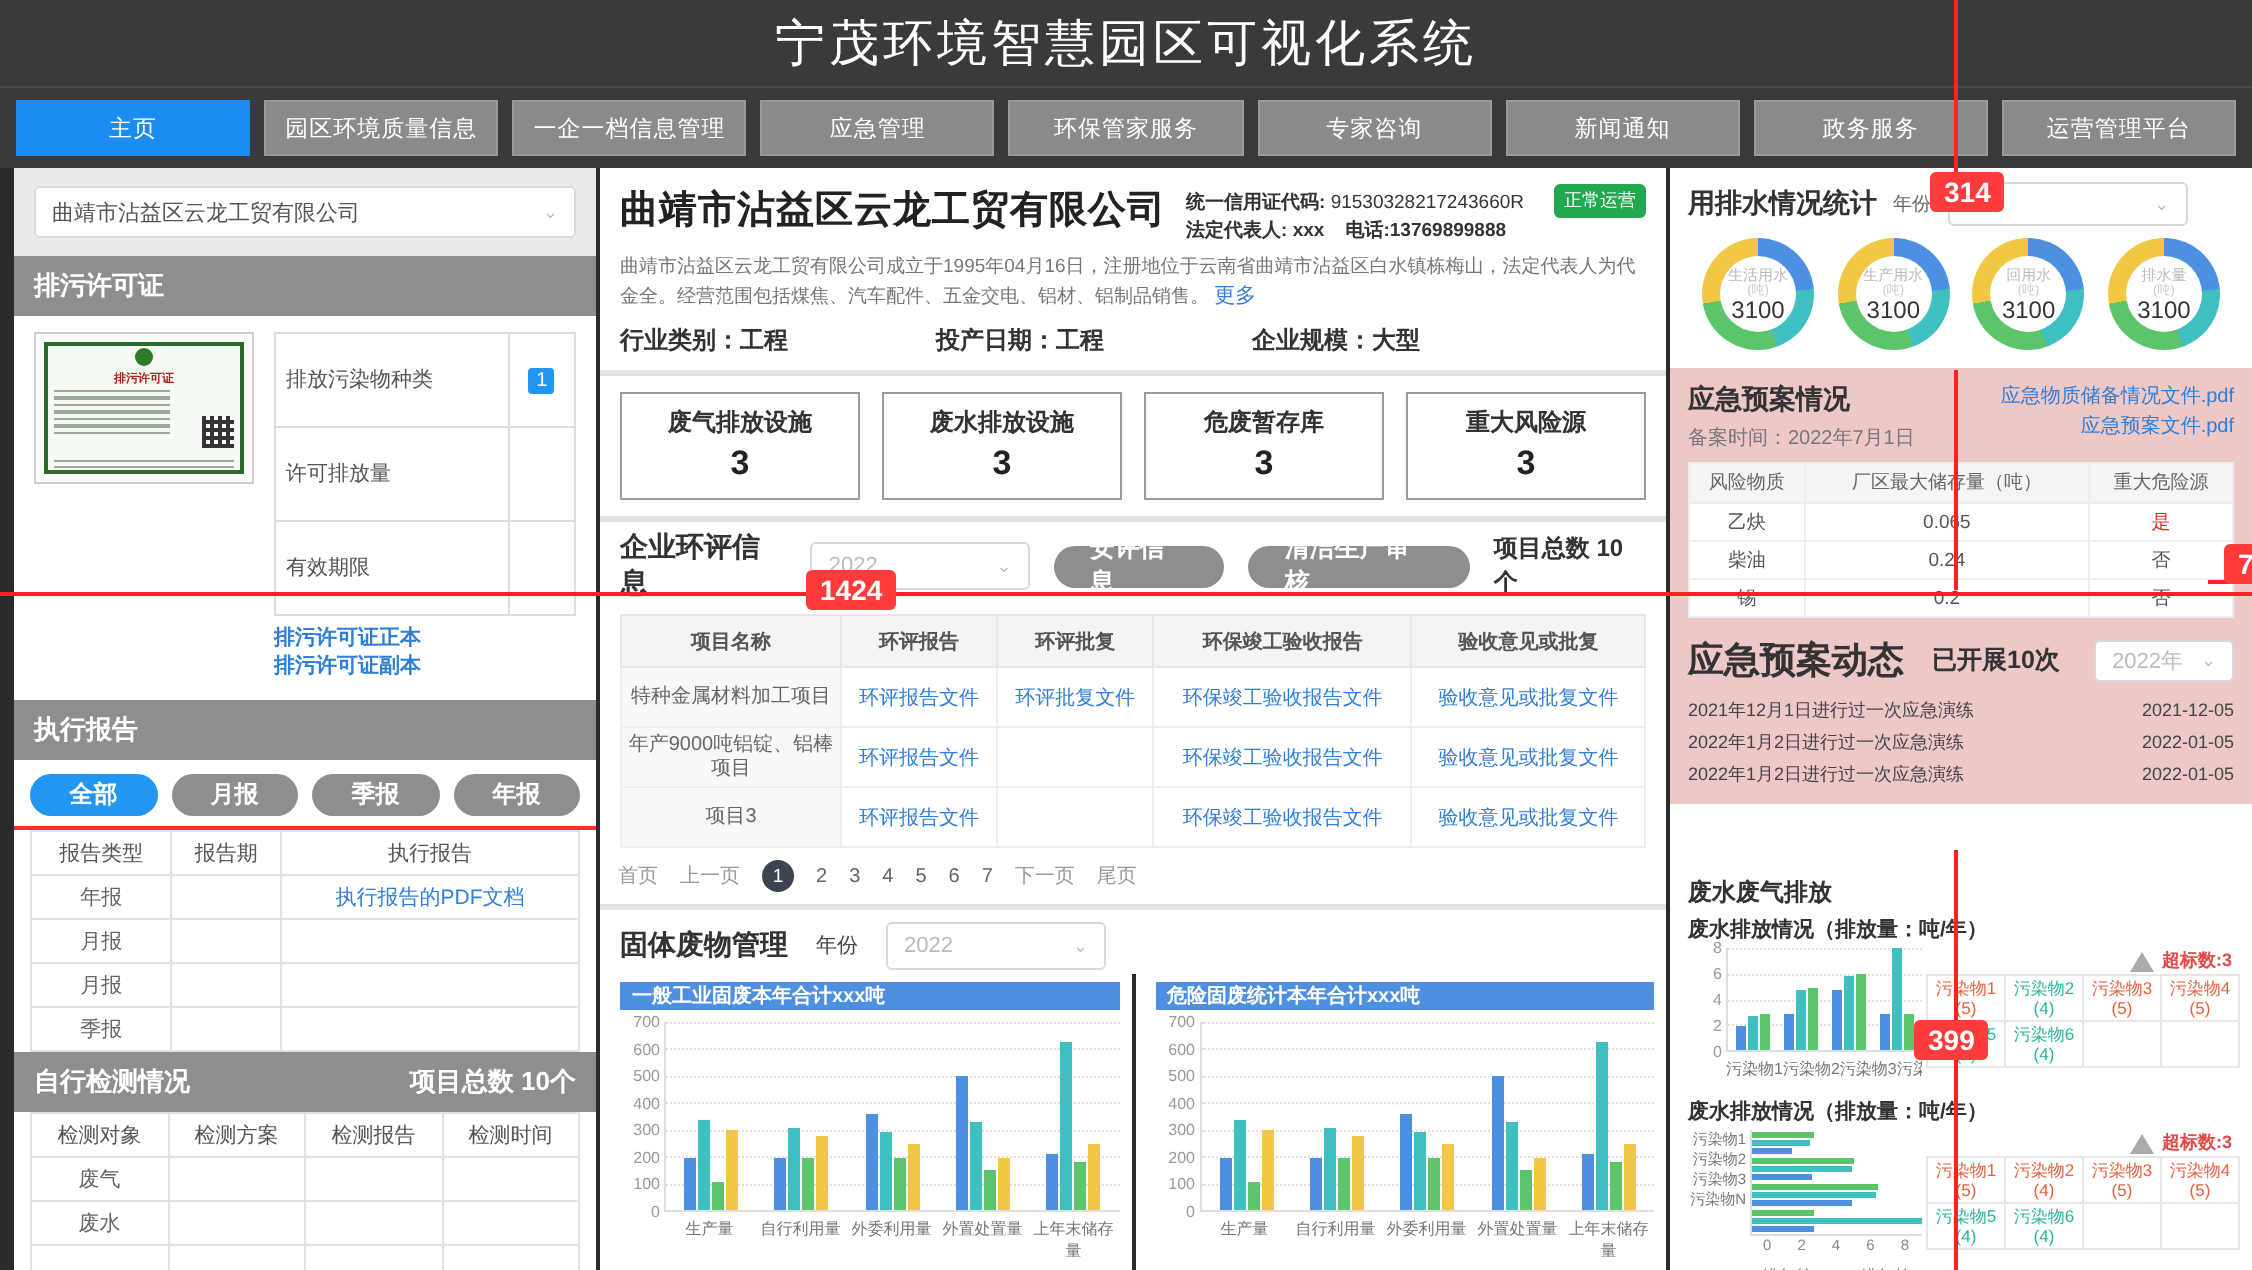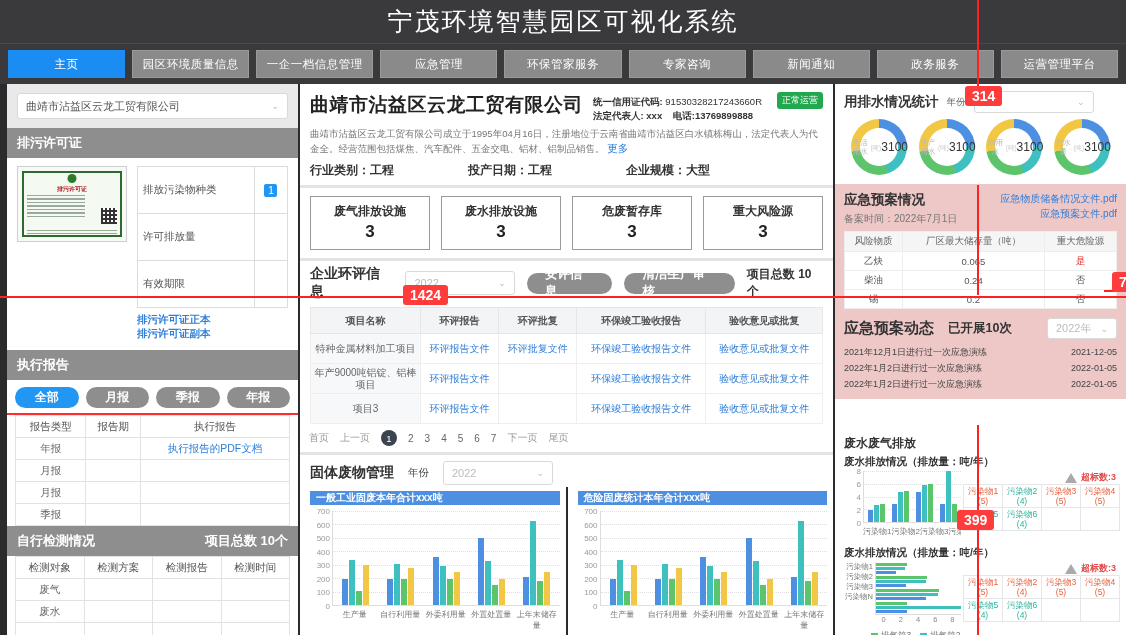--- a/index.html
+++ b/index.html
@@ -216,21 +216,21 @@
   .donuts { display:flex; justify-content:space-between; padding:6px 6px 2px 6px; }
   .donut { width:58px; text-align:center; position:relative; }
   .donut .ring {
     width:56px; height:56px; border-radius:50%; margin:0 auto;
     background:conic-gradient(#4d8fe0 0deg 85deg,#3fc0c0 85deg 160deg,#5cc46a 160deg 260deg,#f2c744 260deg 360deg);
     position:relative;
   }
   .donut .ring::after {
     content:""; position:absolute; inset:9px; background:#fff; border-radius:50%;
   }
-  .donut .ctext { position:absolute; inset:0; display:flex; flex-direction:row;
+  .donut .ctext { position:absolute; inset:0; display:flex; flex-direction:column;
     align-items:center; justify-content:center; }
   .donut .ct-lbl { font-size:7.5px; color:#bbb; line-height:9px; }
   .donut .ct-unit { font-size:6.5px; color:#ccc; line-height:7px; }
   .donut .ct-val { font-size:12px; color:#333; line-height:13px; }
 
   .ep-time { font-size:10px; color:#777; margin-top:3px; }
   .ep-files { text-align:right; }
   .ep-files div { color:#2f7ed8; font-size:10px; line-height:15px; }
   table.ep { width:100%; border-collapse:collapse; background:#fff; margin-top:5px; }
   table.ep th { background:#f5f5f5; font-size:9.5px; color:#666; font-weight:normal; height:20px; border:1px solid #ededed;}
@@ -798,21 +798,21 @@
                 <td>锡</td>
                 <td>0.2</td>
                 <td>否</td>
               </tr>
             </tbody>
         </table>
       </div>
 
       <div class="r-sec r-pink" style="padding-top:2px">
         <div style="display:flex;align-items:center;gap:14px">
-          <div style="font-size:15px;font-weight:bold;color:#333">应急预案动态</div>
+          <div style="font-size:18px;font-weight:bold;color:#333">应急预案动态</div>
           <div style="font-size:12.5px;font-weight:bold;color:#333">已开展10次</div>
           <div class="sel ghost" style="margin-left:auto;width:70px;height:21px">
             <span>2022年</span>
             <span class="caret">⌄</span>
           </div>
         </div>
         <div class="drill-list" style="margin-top:5px" id="drill-list">
             <div class="row">
               <span>2021年12月1日进行过一次应急演练</span>
               <span>2021-12-05</span>

